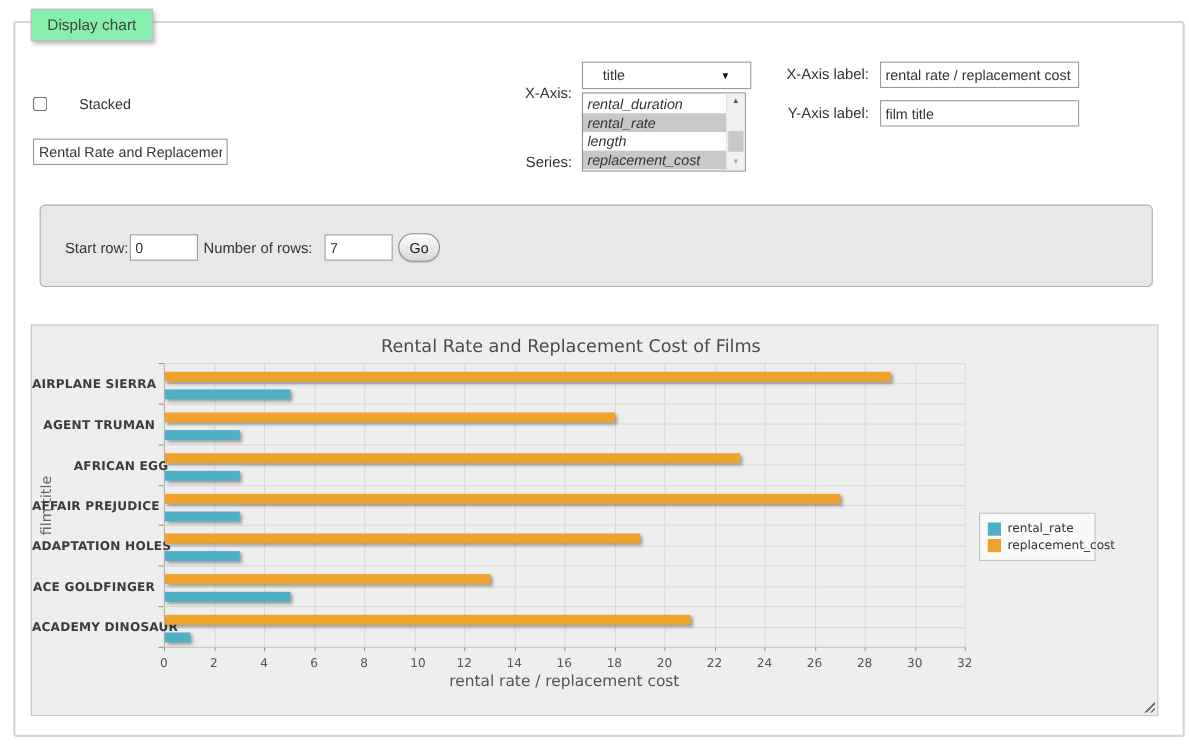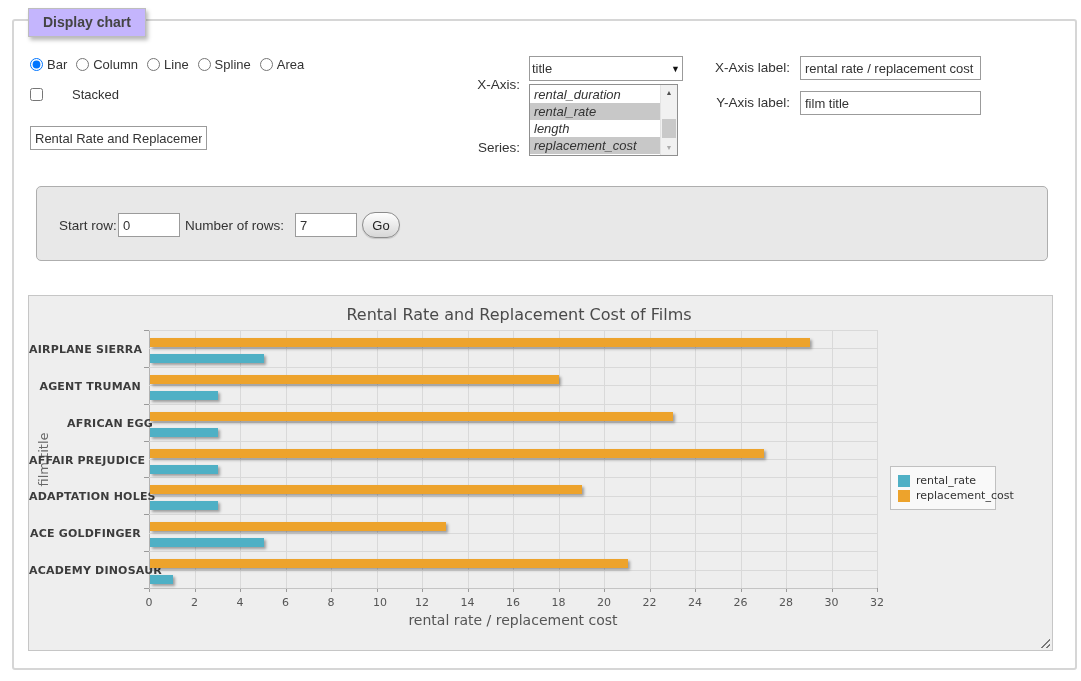--- a/index.html
+++ b/index.html
@@ -1,41 +1,41 @@
 <!DOCTYPE html>
 <html><head>
 <meta charset="utf-8">
 <style>
   * { box-sizing: border-box; margin: 0; padding: 0; }
   html,body { width:1081px; height:681px; background:#fff; overflow:hidden;
     font-family:"Liberation Sans", sans-serif; font-size:13px; color:#333; }
 
   .fieldset { position:absolute; left:12px; top:19px; width:1065px; height:651px;
     border:2px solid #d6d6d6; border-radius:3px; background:#fff; }
-  .legend-box { position:absolute; left:14px; top:-13px; background:#c4b5fd;
+  .legend-box { position:absolute; left:14px; top:-13px; background:#86efac;
     border:1px solid #bdbdbd; box-shadow:2px 3px 4px rgba(0,0,0,0.28);
-    padding:5px 14px 6px 14px; font-weight:bold; font-size:14px; color:#444; z-index:5; }
+    padding:5px 14px 6px 14px; font-weight:normal; font-size:14px; color:#444; z-index:5; }
 
   .lbl { position:absolute; font-size:13.5px; color:#333; white-space:nowrap; }
   .r { text-align:right; }
 
   .txt { position:absolute; height:24px; border:1px solid #9b9b9b; background:#fff;
     padding:2px 4px; font-family:"Liberation Sans", sans-serif; font-size:13px; color:#333; }
 
   
   .radio-row { position:absolute; left:16px; top:36px; display:flex; align-items:center; }
   .radio-row label { display:flex; align-items:center; margin-right:9px; cursor:default; }
   .radio-row input { margin-right:4px; }
   .chk-row { position:absolute; left:16px; top:66px; display:flex; align-items:center;gap:24px; }
   .chk-row input { margin-right:5px; }
 
   
   .sel { position:absolute; left:515px; top:35px; width:154px; height:25px;
     border:1px solid #9b9b9b; background:#fff; display:flex; align-items:center;
-    justify-content:space-between; padding:0 2px; }
+    justify-content:space-between; padding:0 18px; }
   .sel .arrow { font-size:9px; color:#111; }
 
   
   .multi { position:absolute; left:515px; top:63px; width:149px; height:72px;
     border:1px solid #8f8f8f; background:#fff; overflow:hidden; }
   .multi .opts { position:absolute; left:0; top:1px; right:17px;font-style:italic; }
   .opt { height:17px; line-height:17px; padding-left:4px; font-size:13px; white-space:nowrap;
     overflow:hidden; }
   .opt.selected { background:#c8c8c8; }
   .sbar { position:absolute; right:0; top:0; width:17px; height:100%; background:#f1f1f1;
@@ -84,42 +84,20 @@
   .resize-handle { position:absolute; right:2px; bottom:2px; width:11px; height:11px;
     background:repeating-linear-gradient(-45deg, transparent 0 2px, #777 2px 3.5px);
     clip-path:polygon(100% 0, 100% 100%, 0 100%); }
 </style>
 </head>
 <body>
 
 <div class="fieldset">
   <div class="legend-box">Display chart</div>
 
-  <div class="radio-row" id="radio-group">
-      <label>
-        <input type="radio" name="charttype" checked="" style="">
-        <span>Bar</span>
-      </label>
-      <label>
-        <input type="radio" name="charttype" style="">
-        <span>Column</span>
-      </label>
-      <label>
-        <input type="radio" name="charttype" style="">
-        <span>Line</span>
-      </label>
-      <label>
-        <input type="radio" name="charttype" style="">
-        <span>Spline</span>
-      </label>
-      <label>
-        <input type="radio" name="charttype" style="">
-        <span>Area</span>
-      </label>
-    </div>
 
   <div class="chk-row">
     <input type="checkbox" id="stacked-cb" style="">
     <span>Stacked</span>
   </div>
 
   <input class="txt" style="left: 16px; top: 105px; width: 177px;" value="Rental Rate and Replacement Cost of Films">
 
   <div class="lbl r" style="left:380px; top:40px; width:126px;margin-top:16px;">X-Axis:</div>
   <div class="sel">

